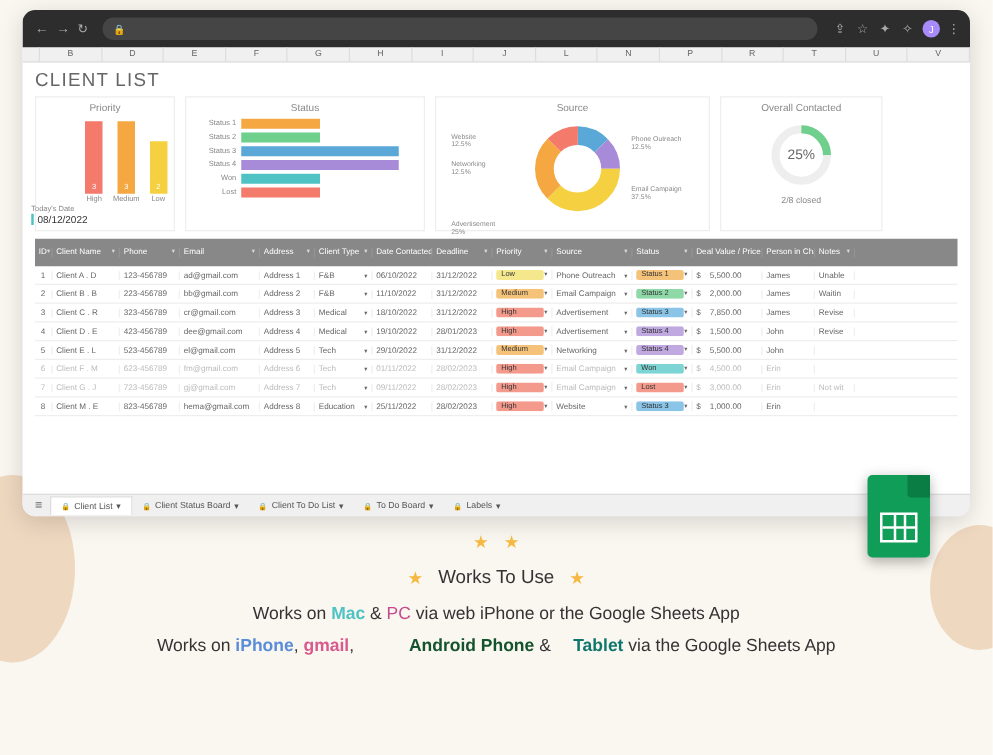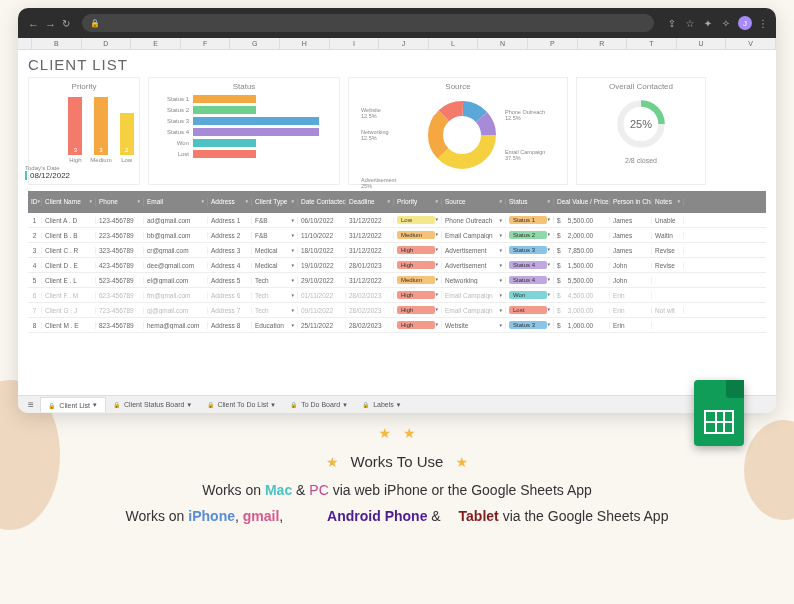--- a/index.html
+++ b/index.html
@@ -84,21 +84,21 @@
 .sheets-logo .grid::before { content: ''; position: absolute; left: 0; top: 50%; width: 100%; height: 2px; background: #fff; transform: translateY(-50%); }
 .sheets-logo .grid::after { content: ''; position: absolute; top: 0; left: 33%; width: 2px; height: 100%; background: #fff; }
 .sheets-logo .grid .v2 { position: absolute; top: 0; left: 66%; width: 2px; height: 100%; background: #fff; }
 
 .promo { position: absolute; top: 425px; left: 0; width: 100%; text-align: center; }
 .promo-line { display: flex; align-items: center; justify-content: center; gap: 12px; margin-bottom: 12px; font-size: 15px; color: #333; }
 .star { color: #f5b942; font-size: 14px; }
 .promo-text { font-size: 14px; color: #333; margin-bottom: 10px; }
 .mac { color: #4fc3c3; font-weight: bold; } .pc { color: #c44a8c; font-weight: normal; }
 .iphone { color: #5a8dd8; font-weight: bold; } .ipad { color: #d85a8d; font-weight: bold; }
-.android { color: #4c1d95; font-weight: bold; margin-left: 40px; } .tablet { color: #7f1d1d; font-weight: bold; margin-left: 14px; }
+.android { color: #14532d; font-weight: bold; margin-left: 40px; } .tablet { color: #0f766e; font-weight: bold; margin-left: 14px; }
 </style>
 </head>
 <body>
 
 <div class="bg-shape-left"></div>
 <div class="bg-shape-right"></div>
 
 <div class="browser-window">
   <div class="browser-top">
     <span class="nav-arrow">←</span>

